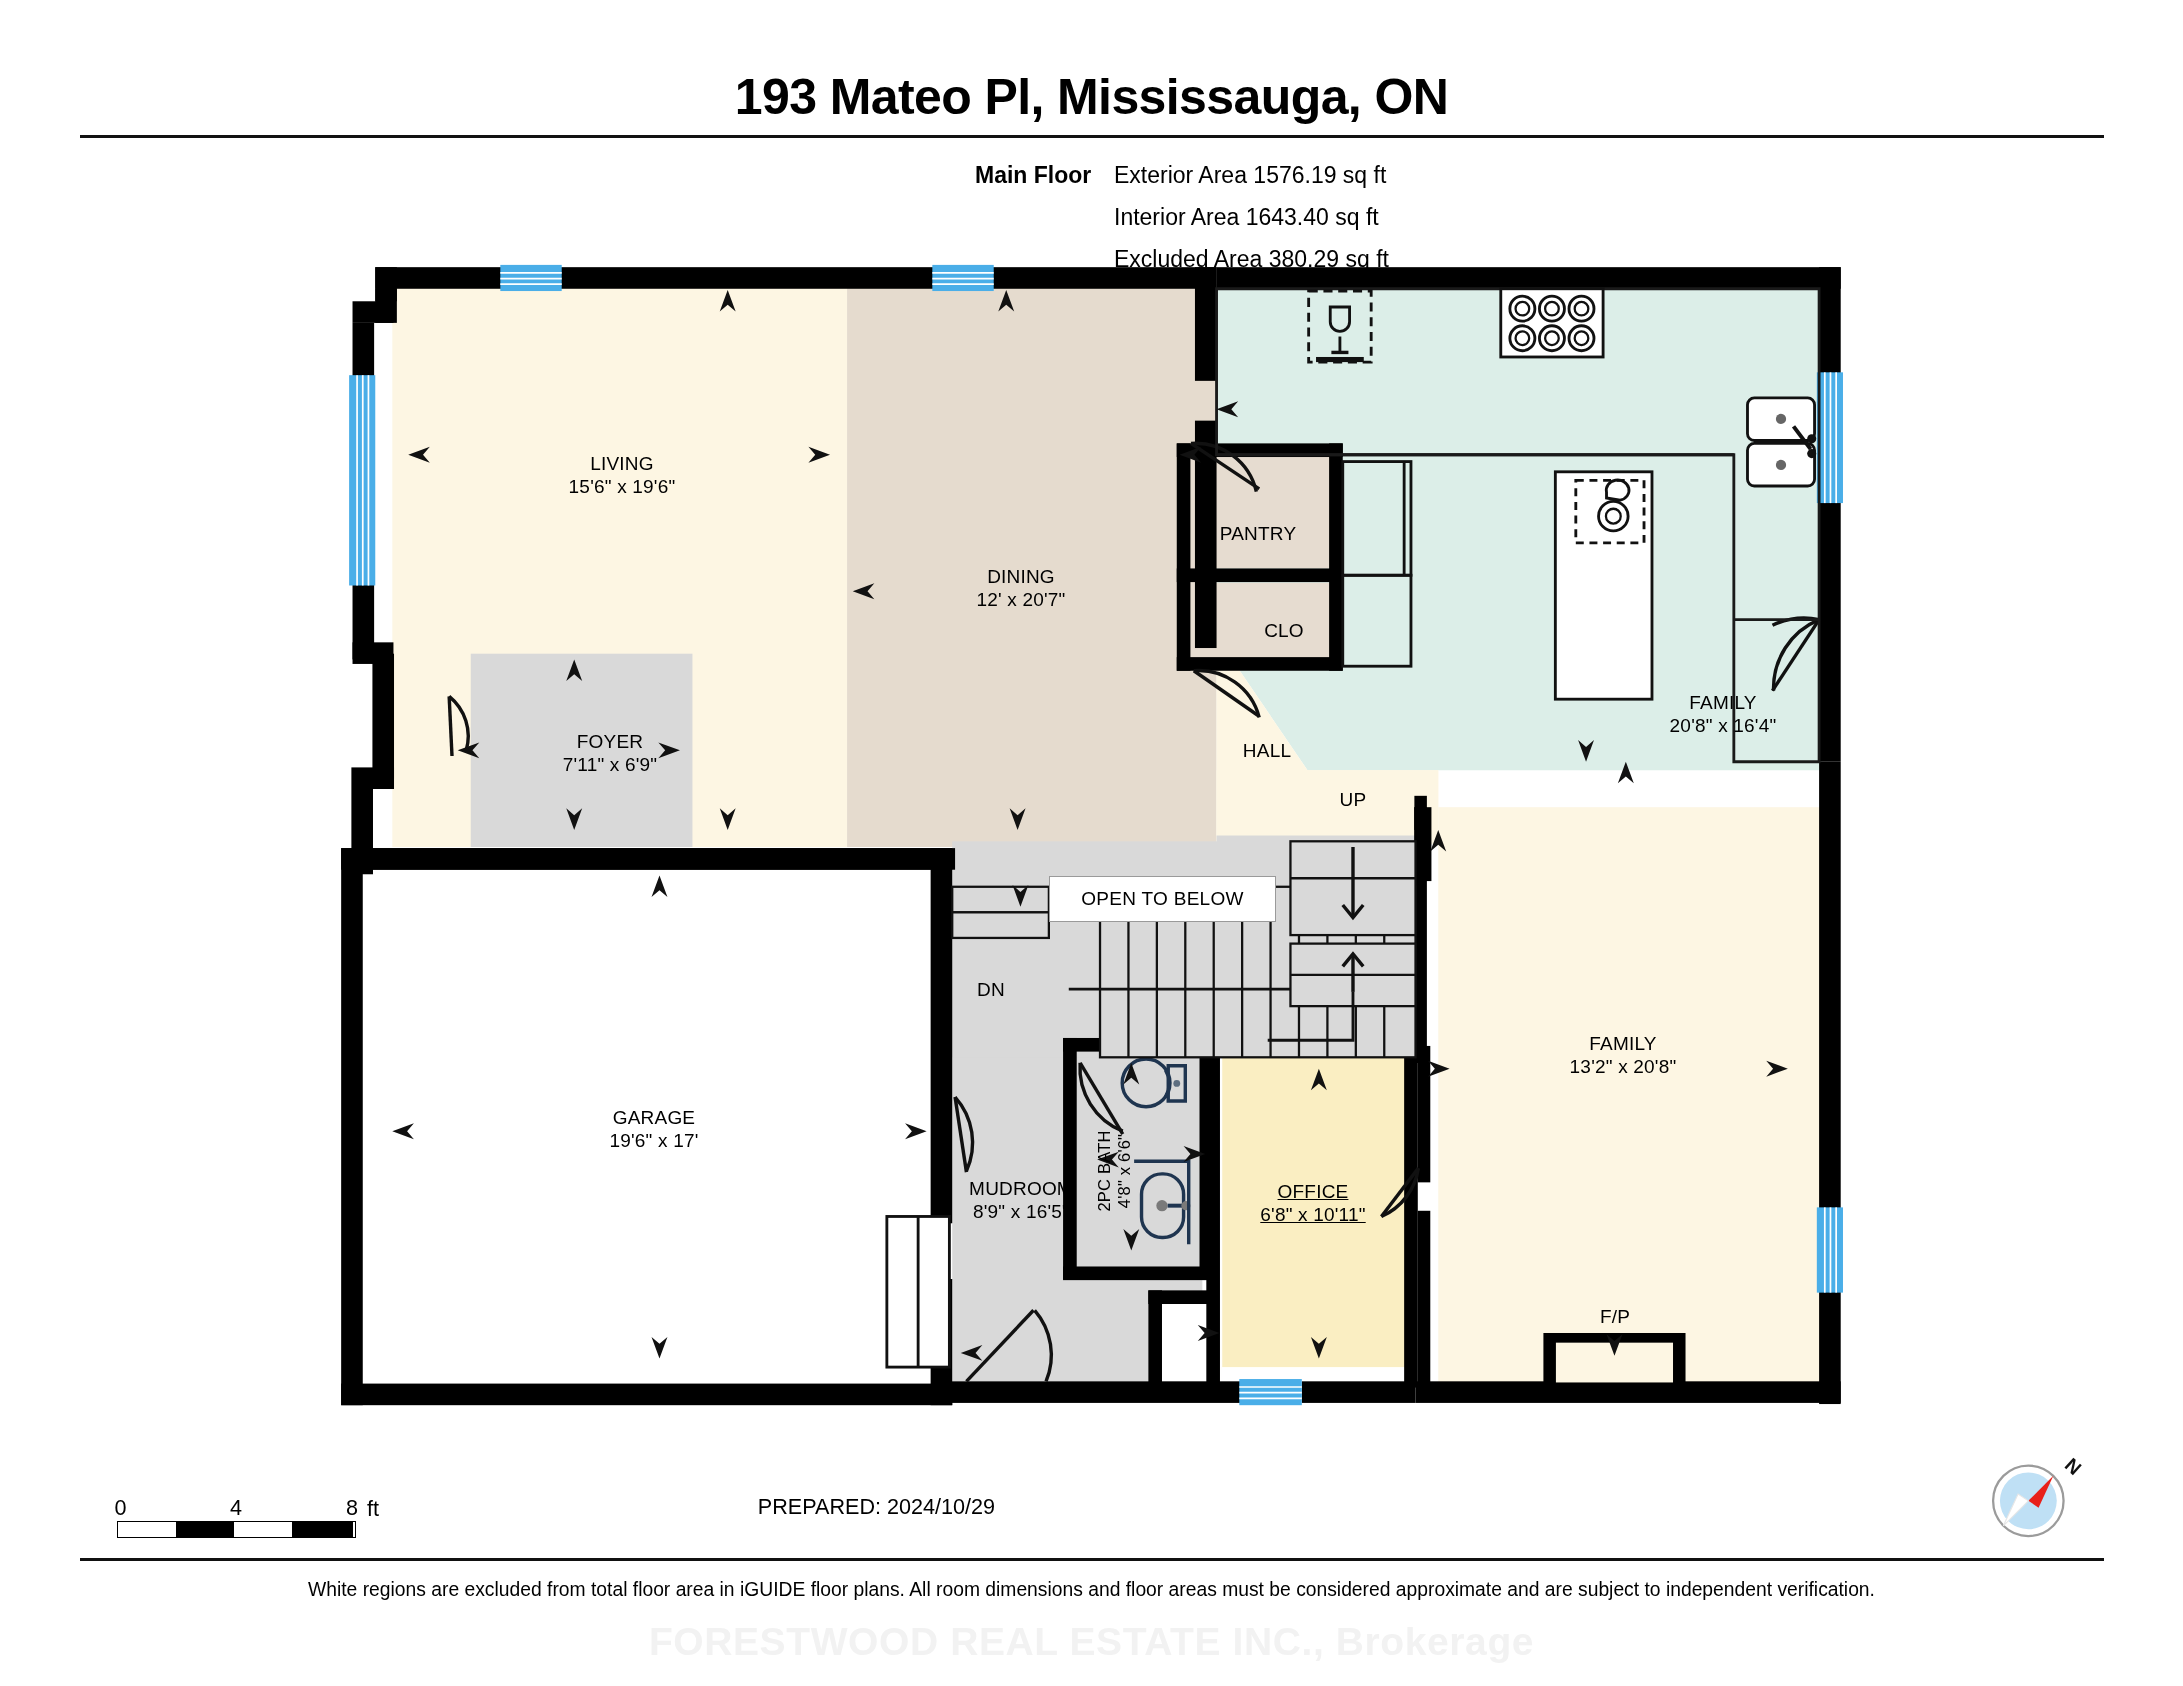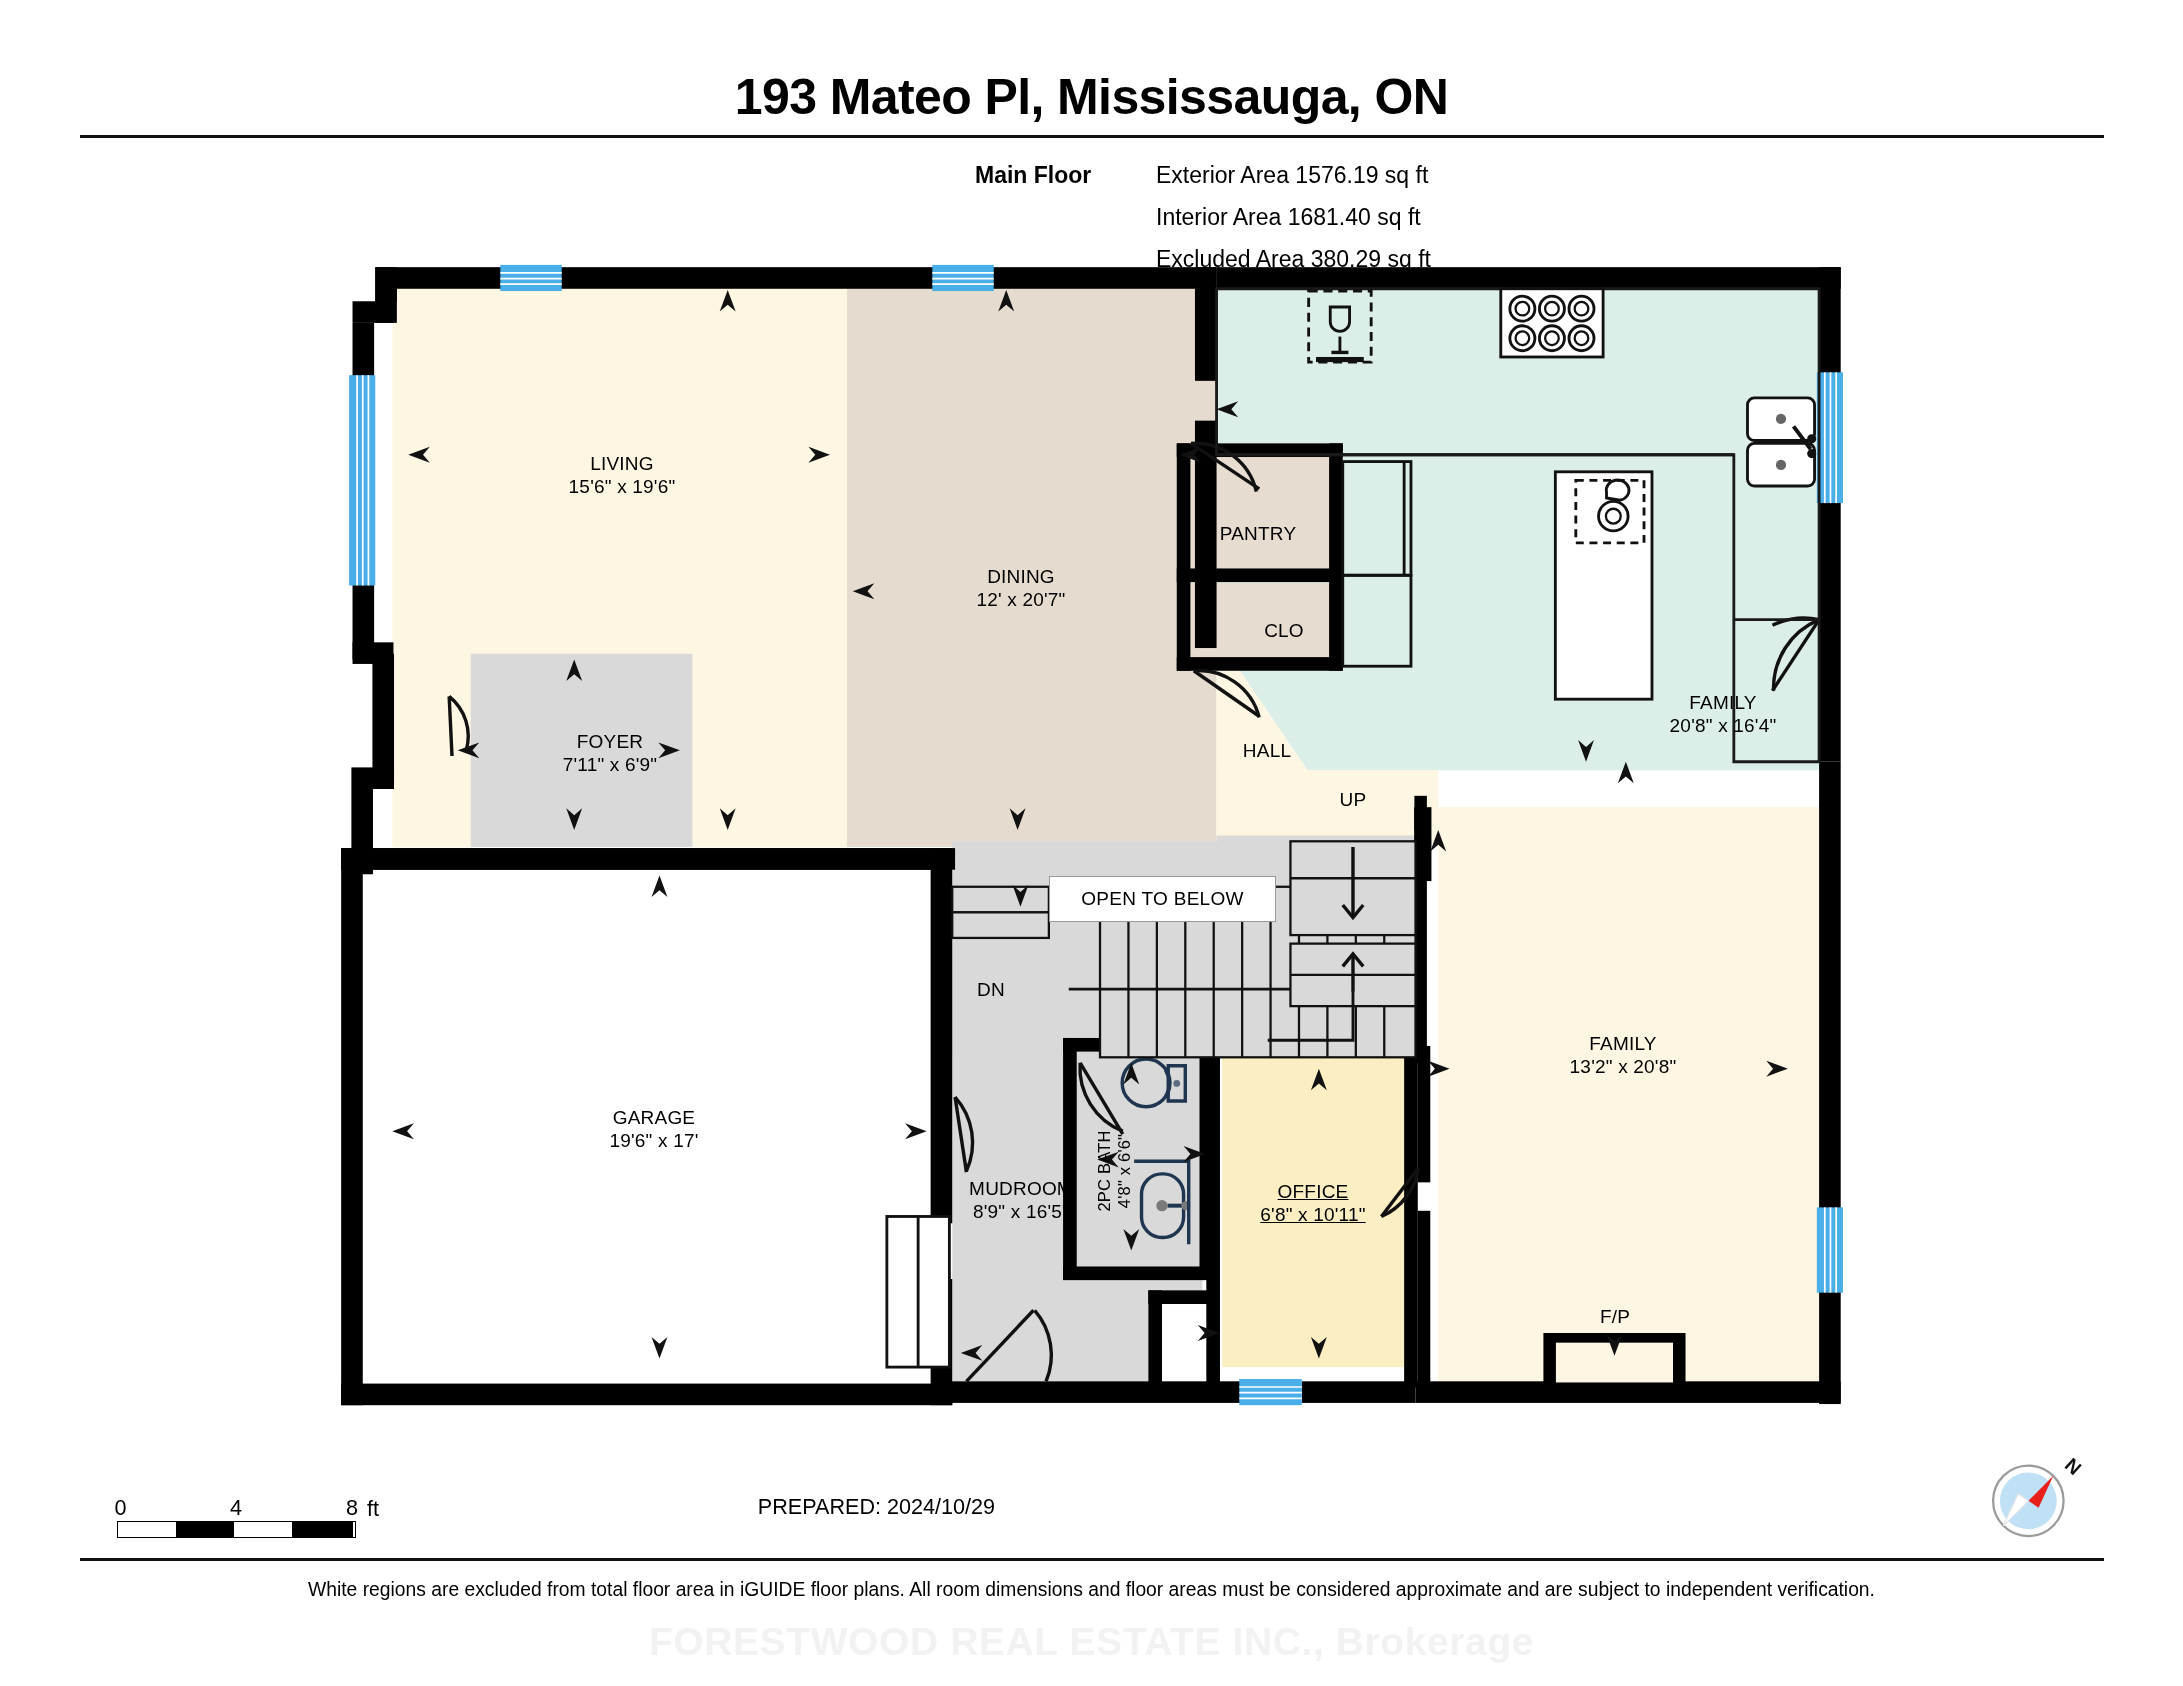--- a/index.html
+++ b/index.html
@@ -15,21 +15,21 @@
     position:absolute;left:0;top:68px;width:2183px;text-align:center;
     font-size:50px;font-weight:bold;letter-spacing:-0.6px;
   }
   #title-rule{
     position:absolute;left:80px;top:135px;width:2024px;height:3.4px;background:#111;
   }
   #area-block{
     position:absolute;left:975px;top:154px;font-size:23px;line-height:42px;
   }
   #area-block .afloor{position:absolute;left:0px;top:0px;font-weight:bold;white-space:nowrap;}
-  #area-block .arow{position:absolute;left:139px;white-space:nowrap;margin-left:42px;}
+  #area-block .arow{position:absolute;left:139px;white-space:nowrap;}
   #area-block .r0{top:0px;} #area-block .r1{top:42px;} #area-block .r2{top:84px;}
 
   
   #plan{position:absolute;left:0px;top:0px;width:2183px;height:1686px;}
   #plan svg{position:absolute;left:0;top:0;}
 
   
   .rlabel{
     position:absolute;text-align:center;font-size:19px;line-height:23px;
     font-weight:normal;letter-spacing:0.2px;white-space:nowrap;
@@ -64,21 +64,21 @@
 </style>
 </head>
 <body>
 
 <div id="page-title">193 Mateo Pl, Mississauga, ON</div>
 <div id="title-rule"></div>
 
 <div id="area-block">
   <div class="afloor">Main Floor</div>
   <div class="arow r0">Exterior Area 1576.19 sq ft</div>
-  <div class="arow r1">Interior Area 1681.40 sq ft</div>
+  <div class="arow r1">Interior Area 1643.40 sq ft</div>
   <div class="arow r2">Excluded Area 380.29 sq ft</div>
 </div>
 
 <div id="plan">
 <svg width="2183" height="1686" viewBox="0 0 3840 2966" xmlns="http://www.w3.org/2000/svg">
 
   <g>
 
     <rect x="690" y="500" width="800" height="990" fill="#fdf6e3"></rect>
 

